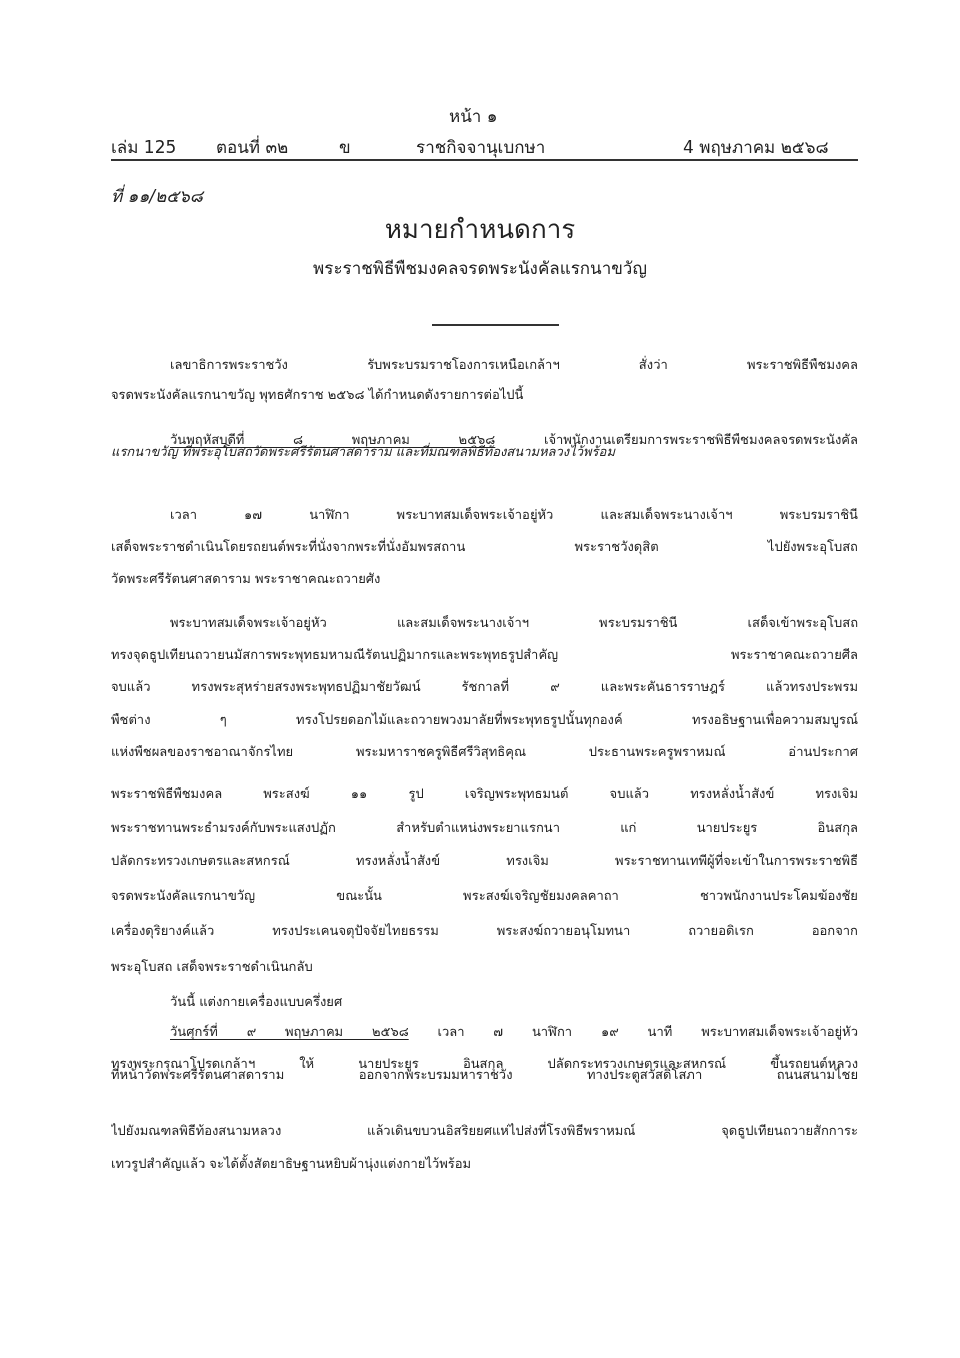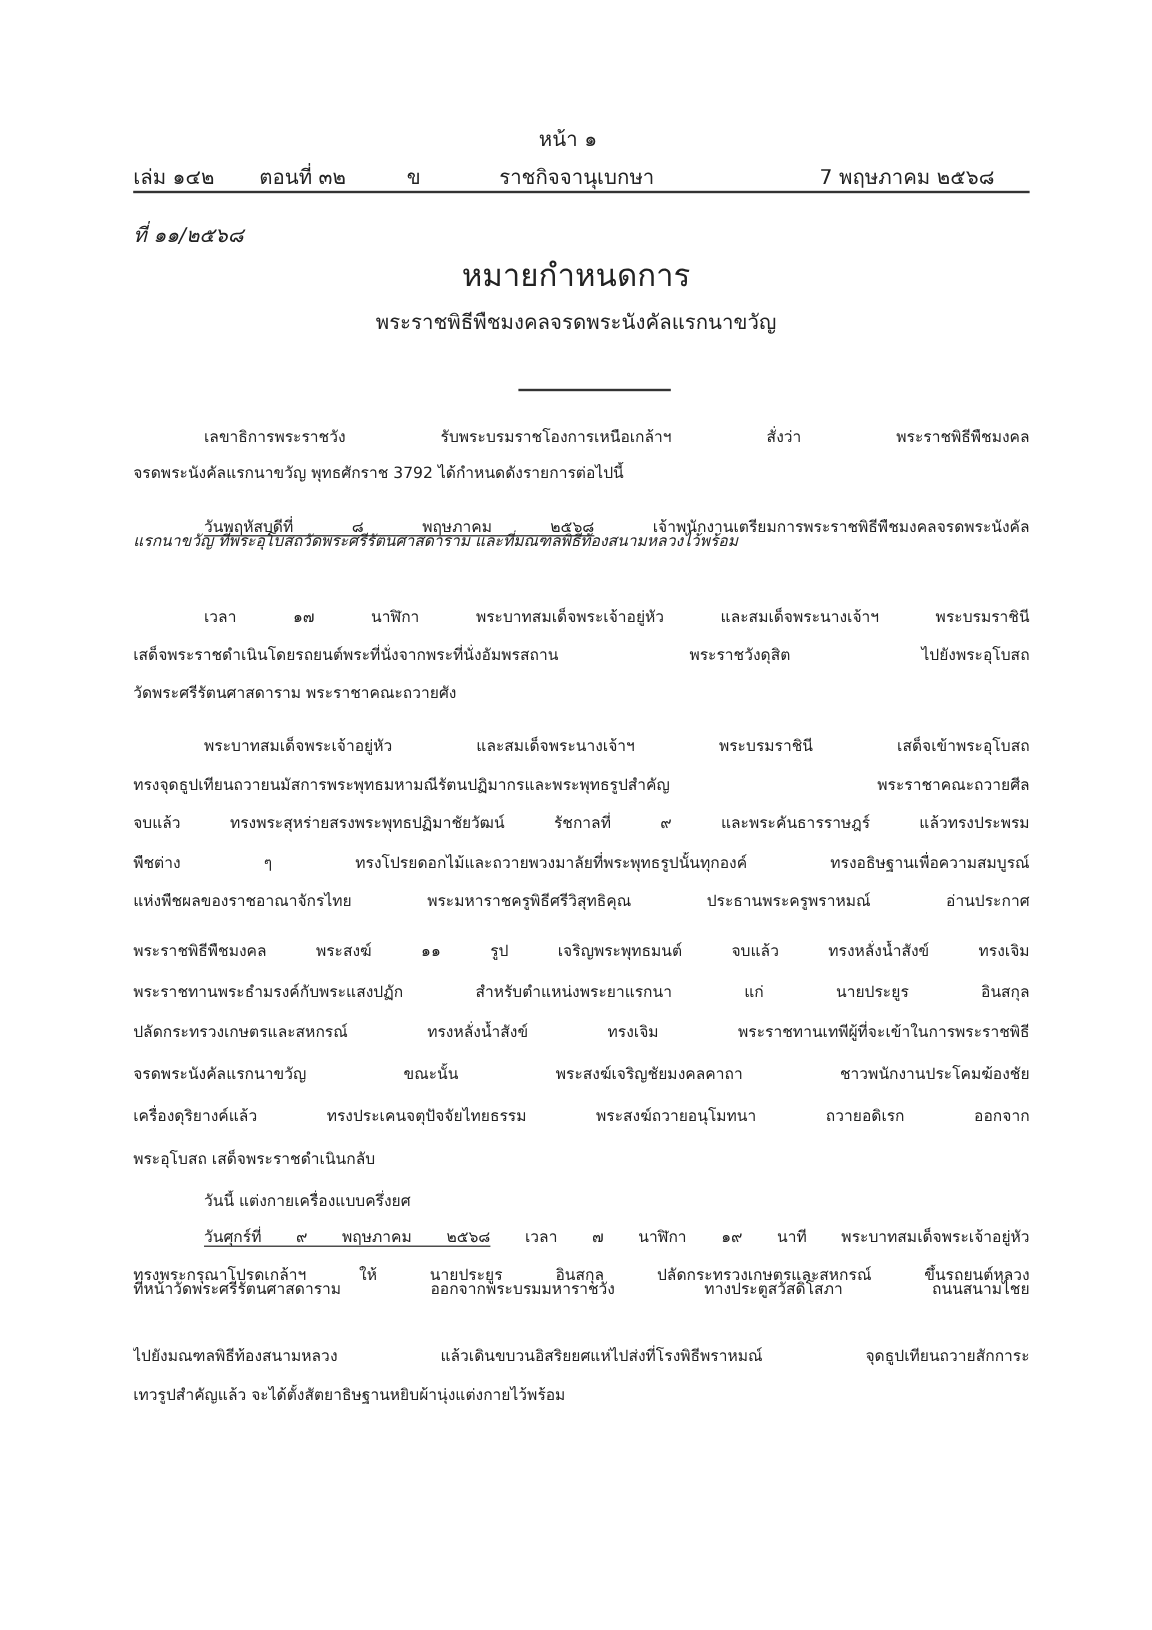--- a/index.html
+++ b/index.html
@@ -17,36 +17,36 @@
   .body-line.last { text-align-last:left; }
   .indent { left:170px; width:688px; }
   .u { text-decoration:underline; text-underline-offset:3px; }
 </style>
 </head>
 <body>
 
 <div class="page">
 
   <div class="abs hdr" style="left:449px; top:102px;">หน้า ๑</div>
-  <div class="abs hdr" style="left:111px; top:133px;">เล่ม ๑๔๒</div>
+  <div class="abs hdr" style="left:111px; top:133px;">เล่ม 125</div>
   <div class="abs hdr" style="left:216px; top:133px;">ตอนที่ ๓๒</div>
   <div class="abs hdr" style="left:339px; top:133px;">ข</div>
   <div class="abs hdr" style="left:416px; top:133px;">ราชกิจจานุเบกษา</div>
-  <div class="abs hdr" style="left:683px; top:133px;">7 พฤษภาคม ๒๕๖๘</div>
+  <div class="abs hdr" style="left:683px; top:133px;">4 พฤษภาคม ๒๕๖๘</div>
   <div class="rule"></div>
 
   <div class="abs hdr" style="left:111px; top:182px;font-style:italic;">ที่ ๑๑/๒๕๖๘</div>
 
   <div class="abs sub" style="left:0; width:960px; text-align:center; top:254px;">พระราชพิธีพืชมงคลจรดพระนังคัลแรกนาขวัญ</div>
   <div class="abs title" style="left:0; width:960px; text-align:center; top:208px;">หมายกำหนดการ</div>
   <div class="short-rule"></div>
 
   <div>
     <div class="body-line indent" style="top:355px;"><span>เลขาธิการพระราชวัง รับพระบรมราชโองการเหนือเกล้าฯ สั่งว่า พระราชพิธีพืชมงคล</span></div>
-    <div class="body-line last" style="top:385px;"><span>จรดพระนังคัลแรกนาขวัญ พุทธศักราช 3792 ได้กำหนดดังรายการต่อไปนี้</span></div>
+    <div class="body-line last" style="top:385px;"><span>จรดพระนังคัลแรกนาขวัญ พุทธศักราช ๒๕๖๘ ได้กำหนดดังรายการต่อไปนี้</span></div>
     <div class="body-line indent" style="top:430px;"><span class="u">วันพฤหัสบดีที่ ๘ พฤษภาคม ๒๕๖๘</span><span> เจ้าพนักงานเตรียมการพระราชพิธีพืชมงคลจรดพระนังคัล</span></div>
     <div class="body-line last" style="top:442px;font-style:italic;"><span>แรกนาขวัญ ที่พระอุโบสถวัดพระศรีรัตนศาสดาราม และที่มณฑลพิธีท้องสนามหลวงไว้พร้อม</span></div>
     <div class="body-line indent" style="top:505px;"><span>เวลา ๑๗ นาฬิกา พระบาทสมเด็จพระเจ้าอยู่หัว และสมเด็จพระนางเจ้าฯ พระบรมราชินี</span></div>
     <div class="body-line" style="top:537px;"><span>เสด็จพระราชดำเนินโดยรถยนต์พระที่นั่งจากพระที่นั่งอัมพรสถาน พระราชวังดุสิต ไปยังพระอุโบสถ</span></div>
     <div class="body-line last" style="top:569px;"><span>วัดพระศรีรัตนศาสดาราม พระราชาคณะถวายศัง</span></div>
     <div class="body-line indent" style="top:613px;"><span>พระบาทสมเด็จพระเจ้าอยู่หัว และสมเด็จพระนางเจ้าฯ พระบรมราชินี เสด็จเข้าพระอุโบสถ</span></div>
     <div class="body-line" style="top:645px;"><span>ทรงจุดธูปเทียนถวายนมัสการพระพุทธมหามณีรัตนปฏิมากรและพระพุทธรูปสำคัญ พระราชาคณะถวายศีล</span></div>
     <div class="body-line" style="top:677px;"><span>จบแล้ว ทรงพระสุหร่ายสรงพระพุทธปฏิมาชัยวัฒน์ รัชกาลที่ ๙ และพระคันธารราษฎร์ แล้วทรงประพรม</span></div>
     <div class="body-line" style="top:710px;"><span>พืชต่าง ๆ ทรงโปรยดอกไม้และถวายพวงมาลัยที่พระพุทธรูปนั้นทุกองค์ ทรงอธิษฐานเพื่อความสมบูรณ์</span></div>
     <div class="body-line" style="top:742px;"><span>แห่งพืชผลของราชอาณาจักรไทย พระมหาราชครูพิธีศรีวิสุทธิคุณ ประธานพระครูพราหมณ์ อ่านประกาศ</span></div>

